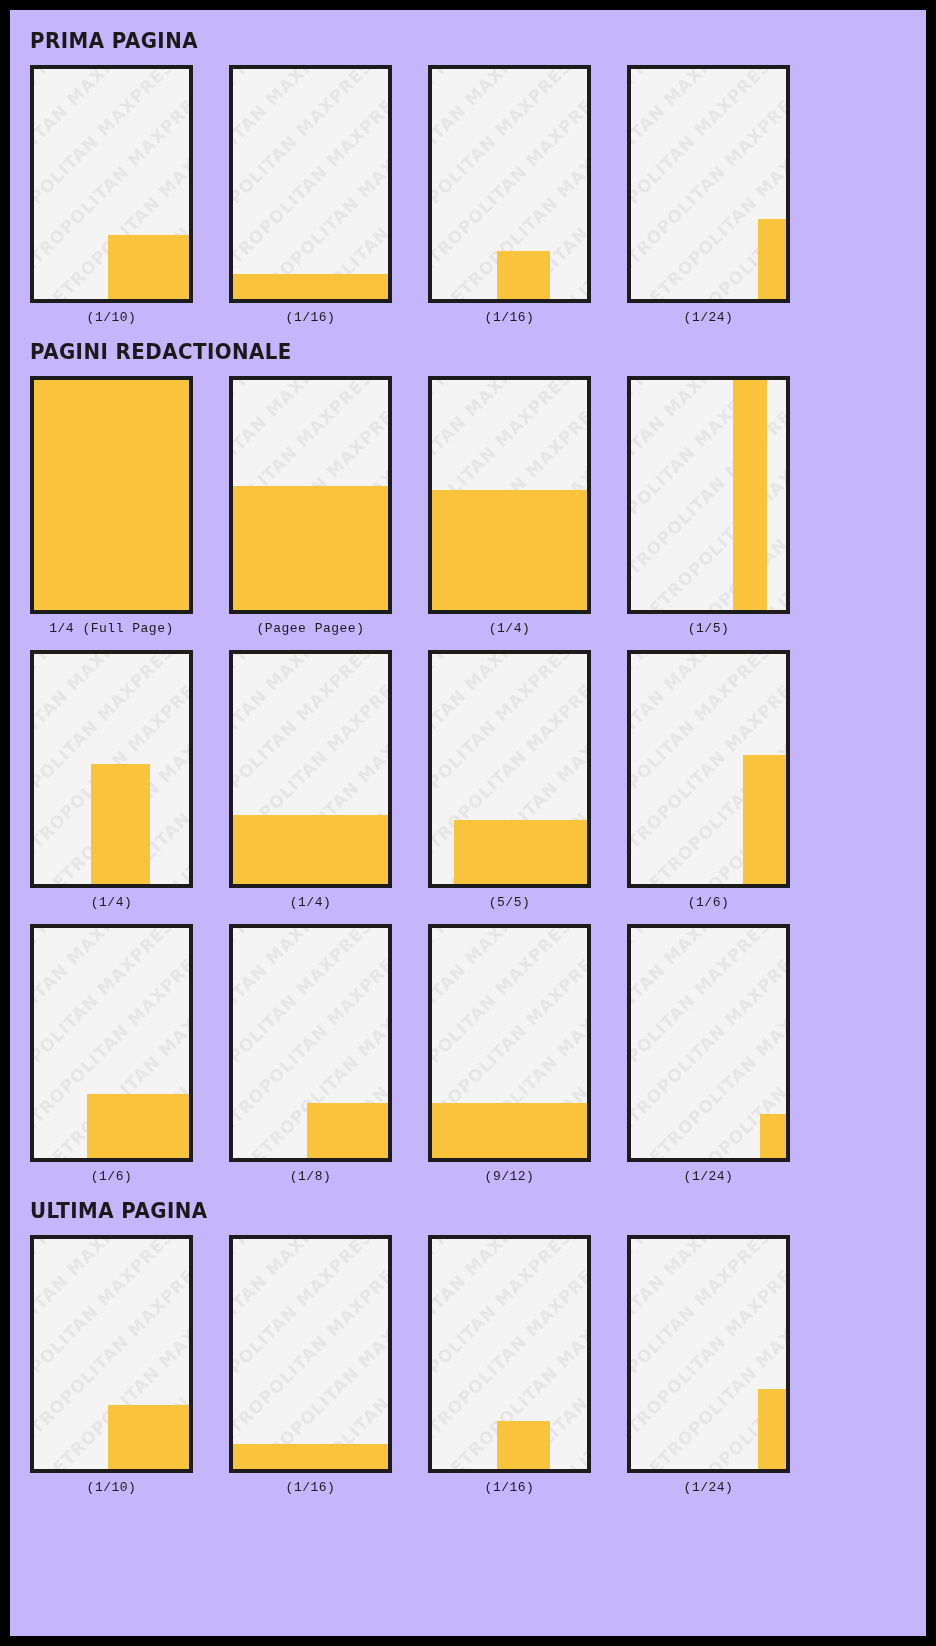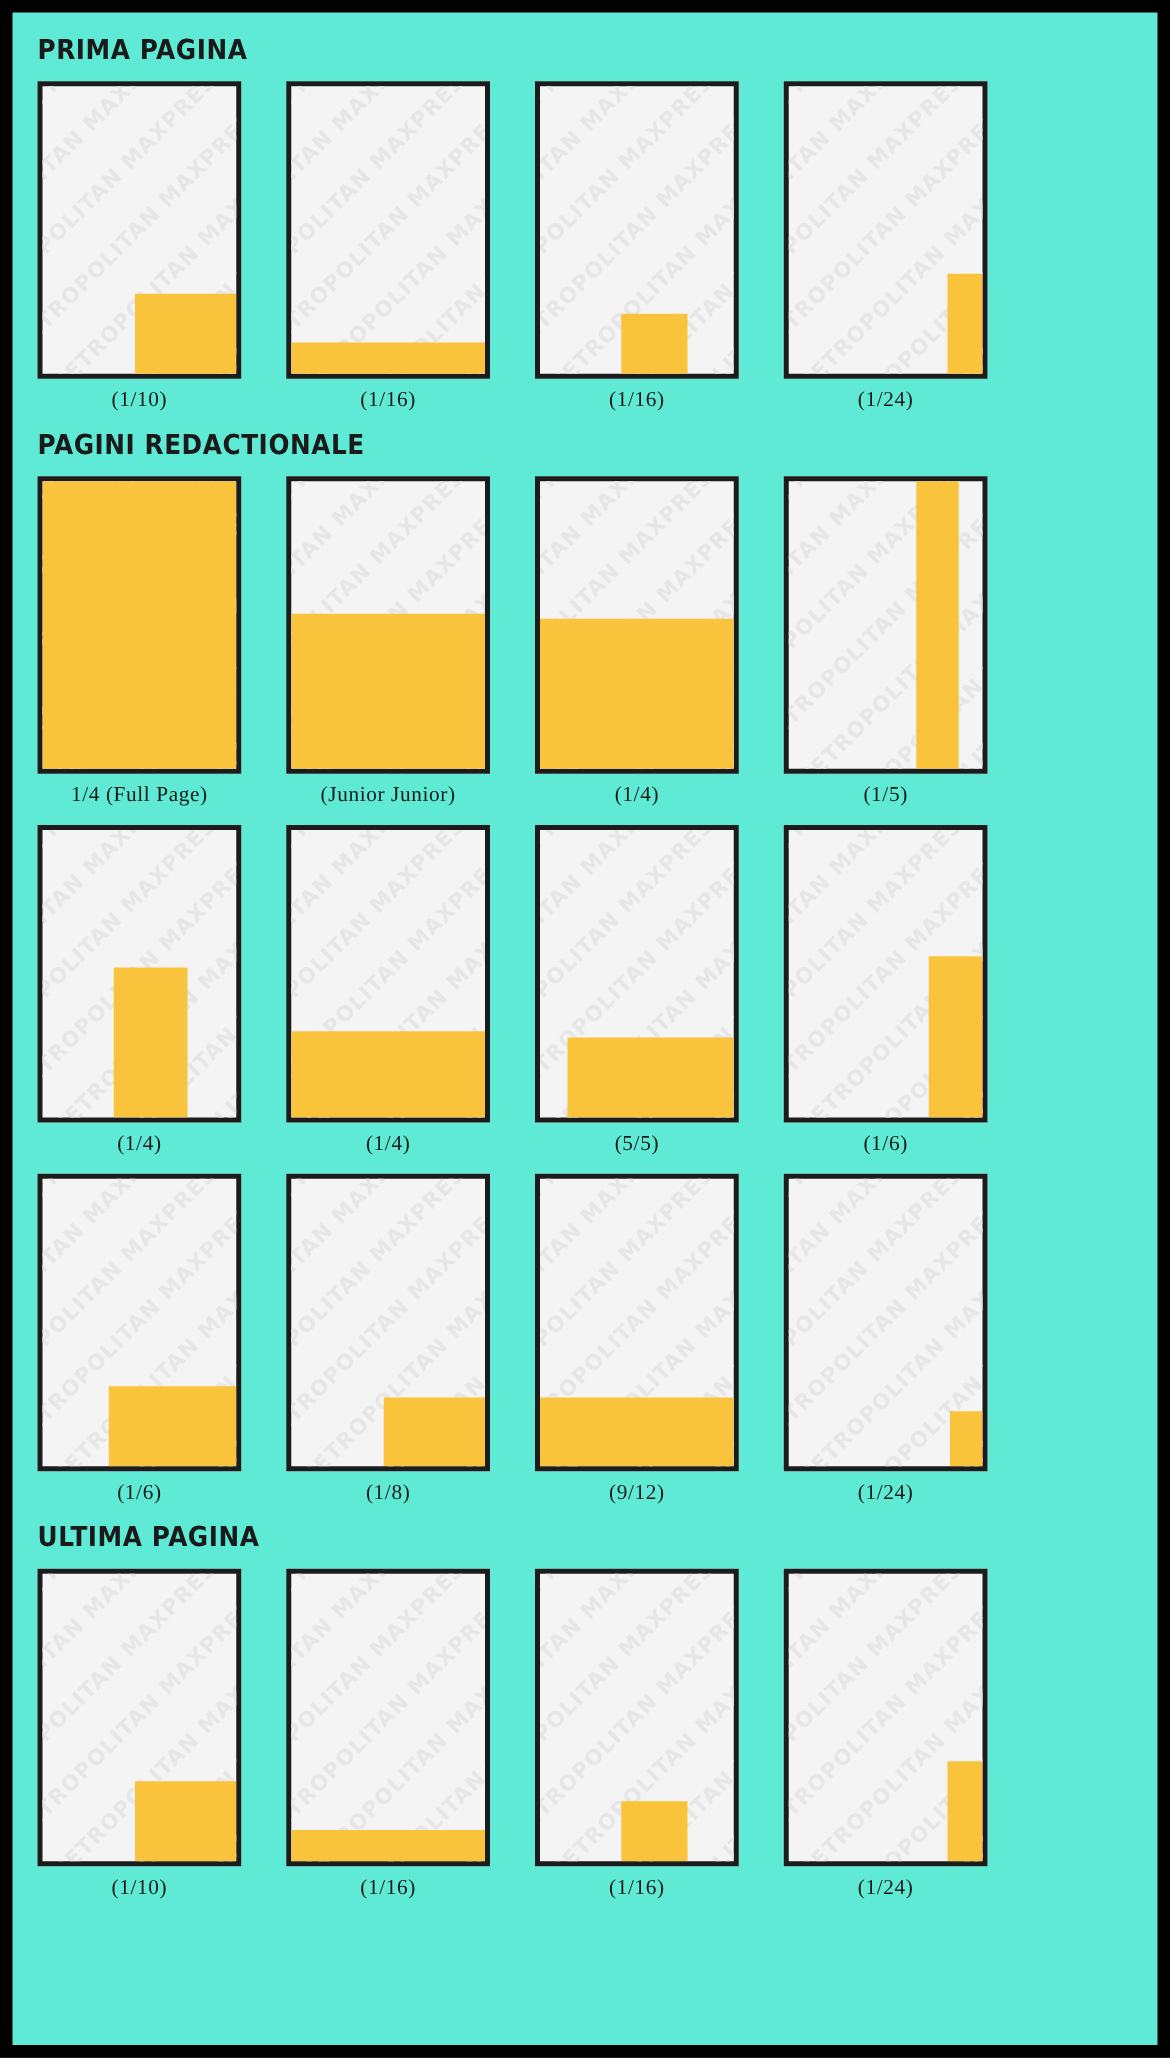--- a/index.html
+++ b/index.html
@@ -18,21 +18,21 @@
     width: 936px;
     height: 1646px;
     background: #000000;
     padding: 10px;
   }
   #sheet {
     position: relative;
     box-sizing: border-box;
     width: 100%;
     height: 100%;
-    background: #5eead4;
+    background: #c4b5fd;
     padding: 18px 20px 10px 20px;
     overflow: hidden;
   }
   .section-title {
     font-family: "DejaVu Sans", sans-serif;
     font-weight: bold;
     font-size: 22px;
     letter-spacing: 0.5px;
     color: #1a1a1a;
     text-transform: uppercase;
@@ -85,22 +85,22 @@
     color: #e6e6e6;
     line-height: 2.55;
     text-transform: uppercase;
   }
   .fill {
     position: absolute;
     background: #fac33c;
   }
   .caption {
     margin-top: 7px;
-    font-family: Liberation Serif, serif;
-    font-size: 17px;
+    font-family: Liberation Mono, monospace;
+    font-size: 13px;
     color: #1a1a1a;
     letter-spacing: 0.5px;
     white-space: nowrap;
   }
 </style>
 </head>
 <body>
 
 <div id="page">
   <div id="sheet">
@@ -205,21 +205,21 @@
                 <span>METROPOLITAN MAXPRESS</span>
                 <span>METROPOLITAN MAXPRESS</span>
                 <span>METROPOLITAN MAXPRESS</span>
                 <span>METROPOLITAN MAXPRESS</span>
                 <span>METROPOLITAN MAXPRESS</span>
                 <span>METROPOLITAN MAXPRESS</span>
                 <span>METROPOLITAN MAXPRESS</span>
               </div>
               <div class="fill" style="left: 0%; top: 46%; width: 100%; height: 54%; background: rgb(250, 195, 60);"></div>
             </div>
-            <div class="caption">(Junior Junior)</div>
+            <div class="caption">(Pagee Pagee)</div>
           </div>
           <div class="cell">
             <div class="frame">
               <div class="wm">
                 <span>METROPOLITAN MAXPRESS</span>
                 <span>METROPOLITAN MAXPRESS</span>
                 <span>METROPOLITAN MAXPRESS</span>
                 <span>METROPOLITAN MAXPRESS</span>
                 <span>METROPOLITAN MAXPRESS</span>
                 <span>METROPOLITAN MAXPRESS</span>

